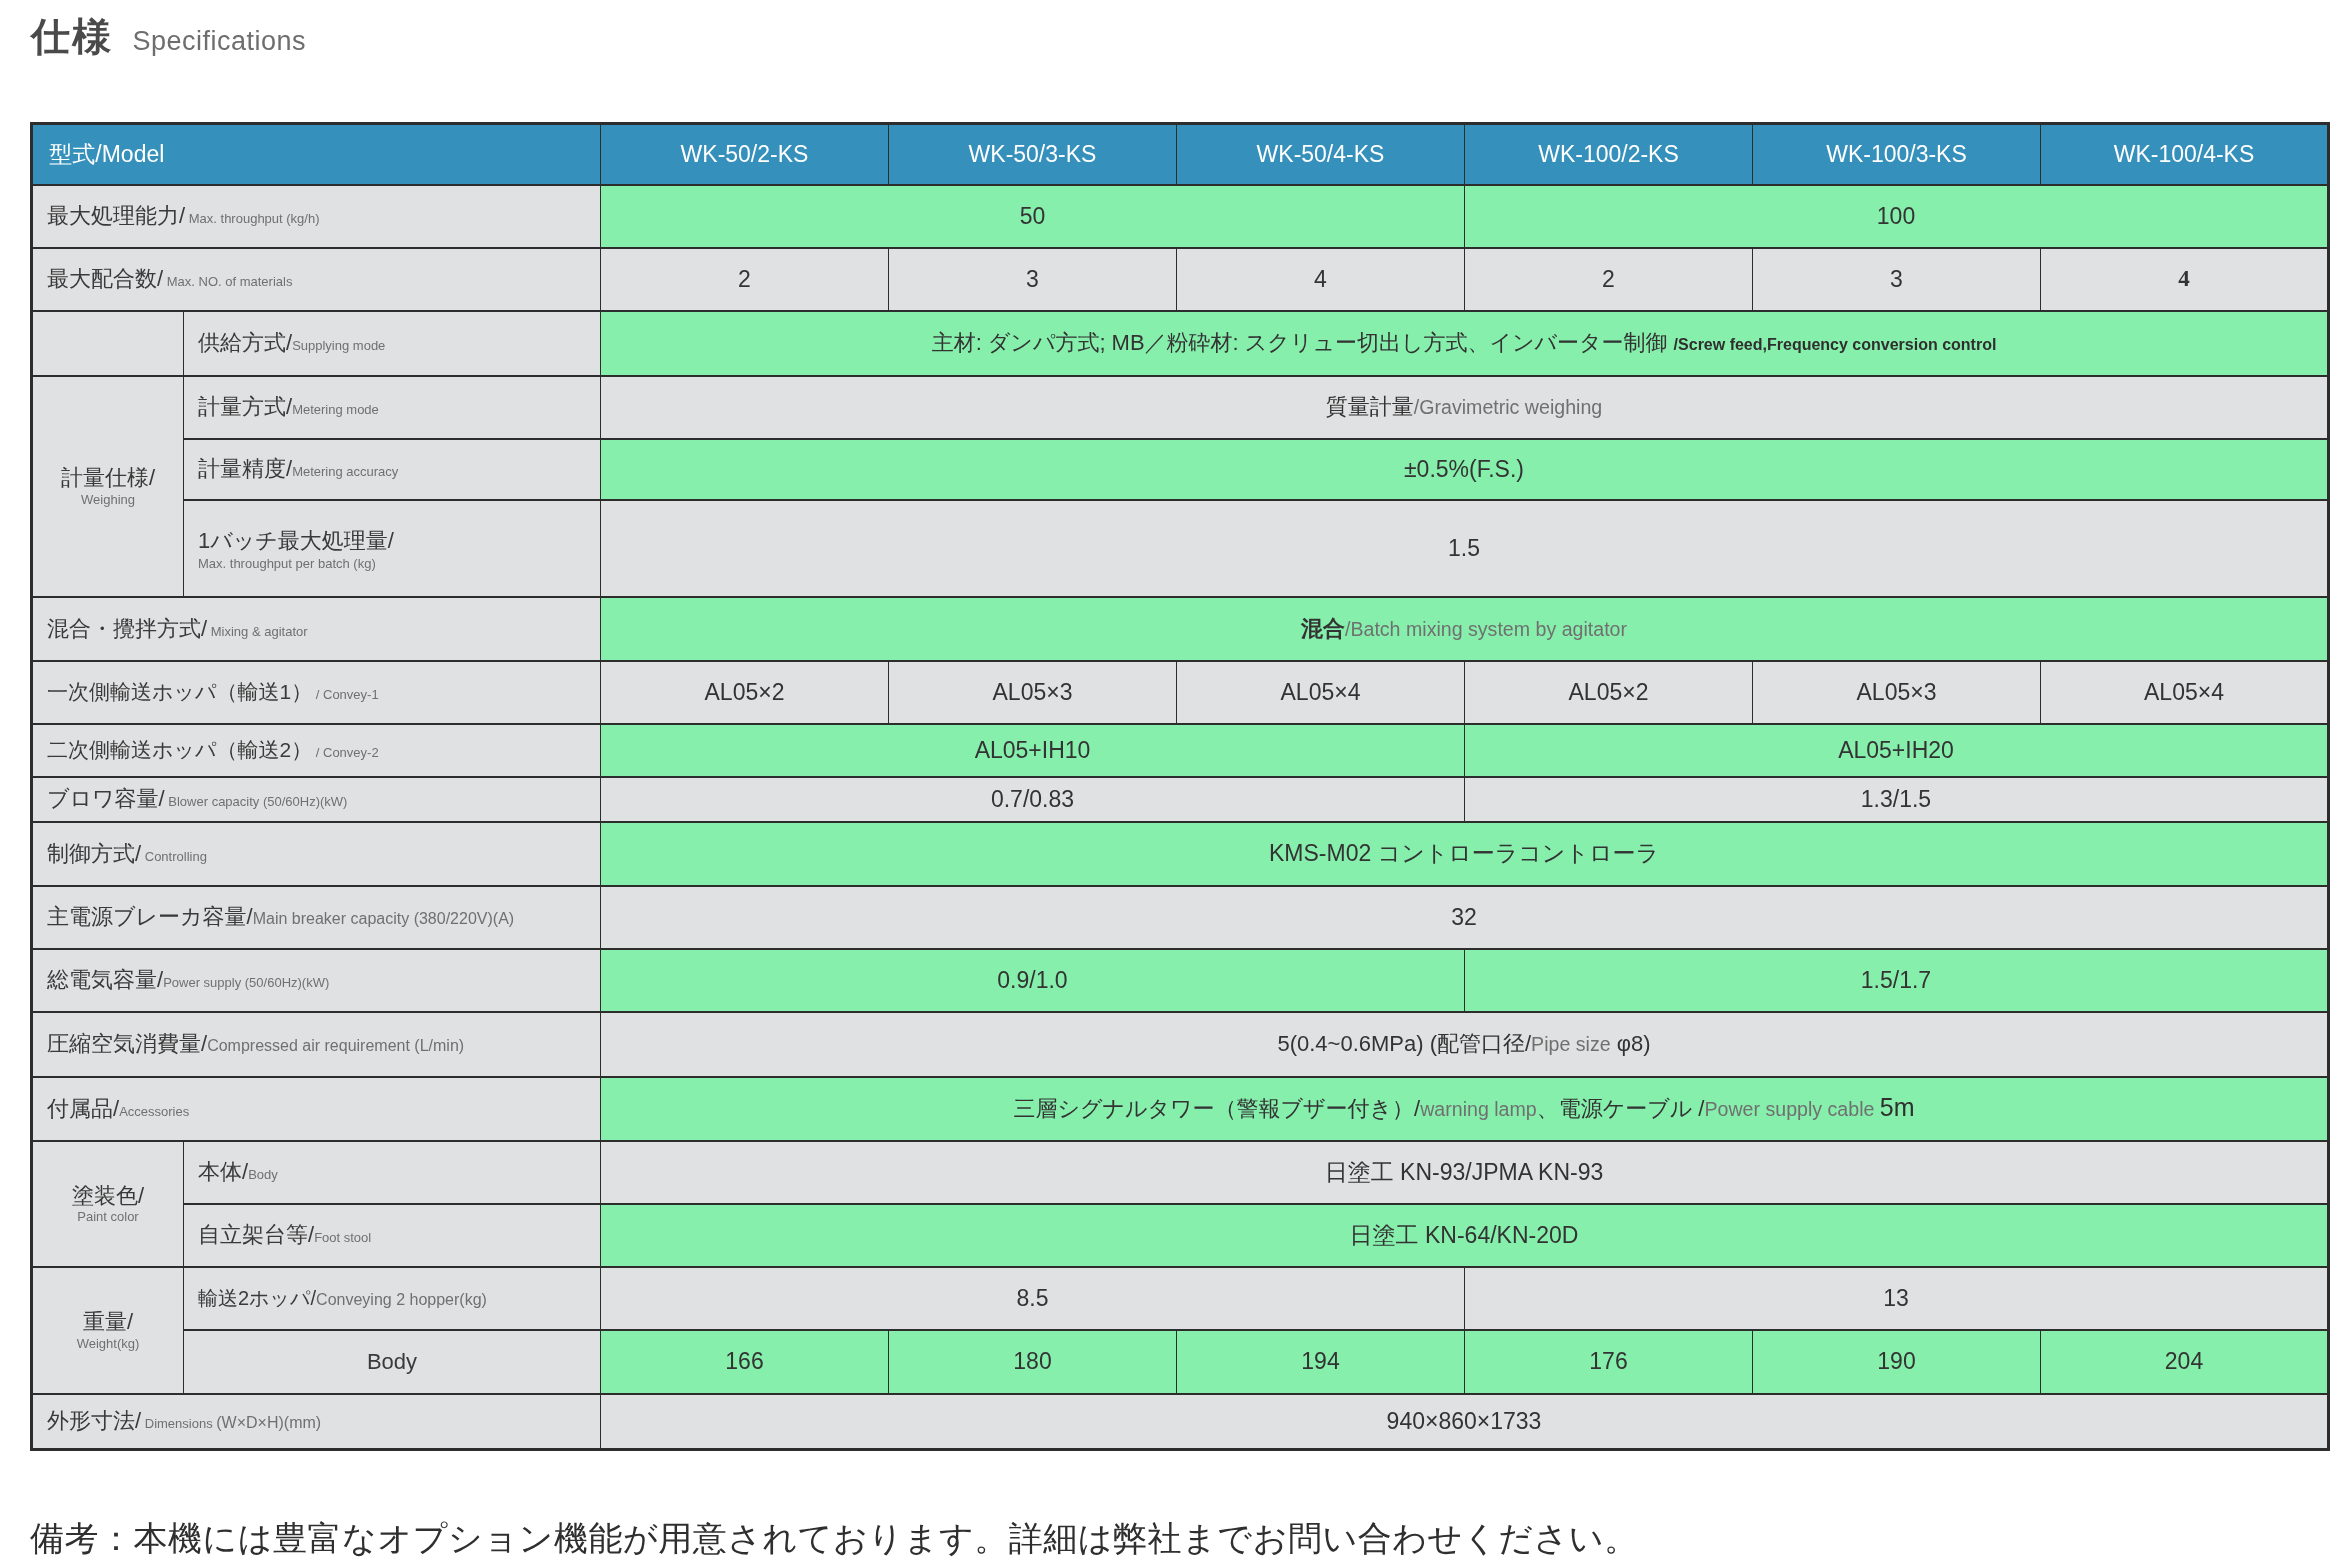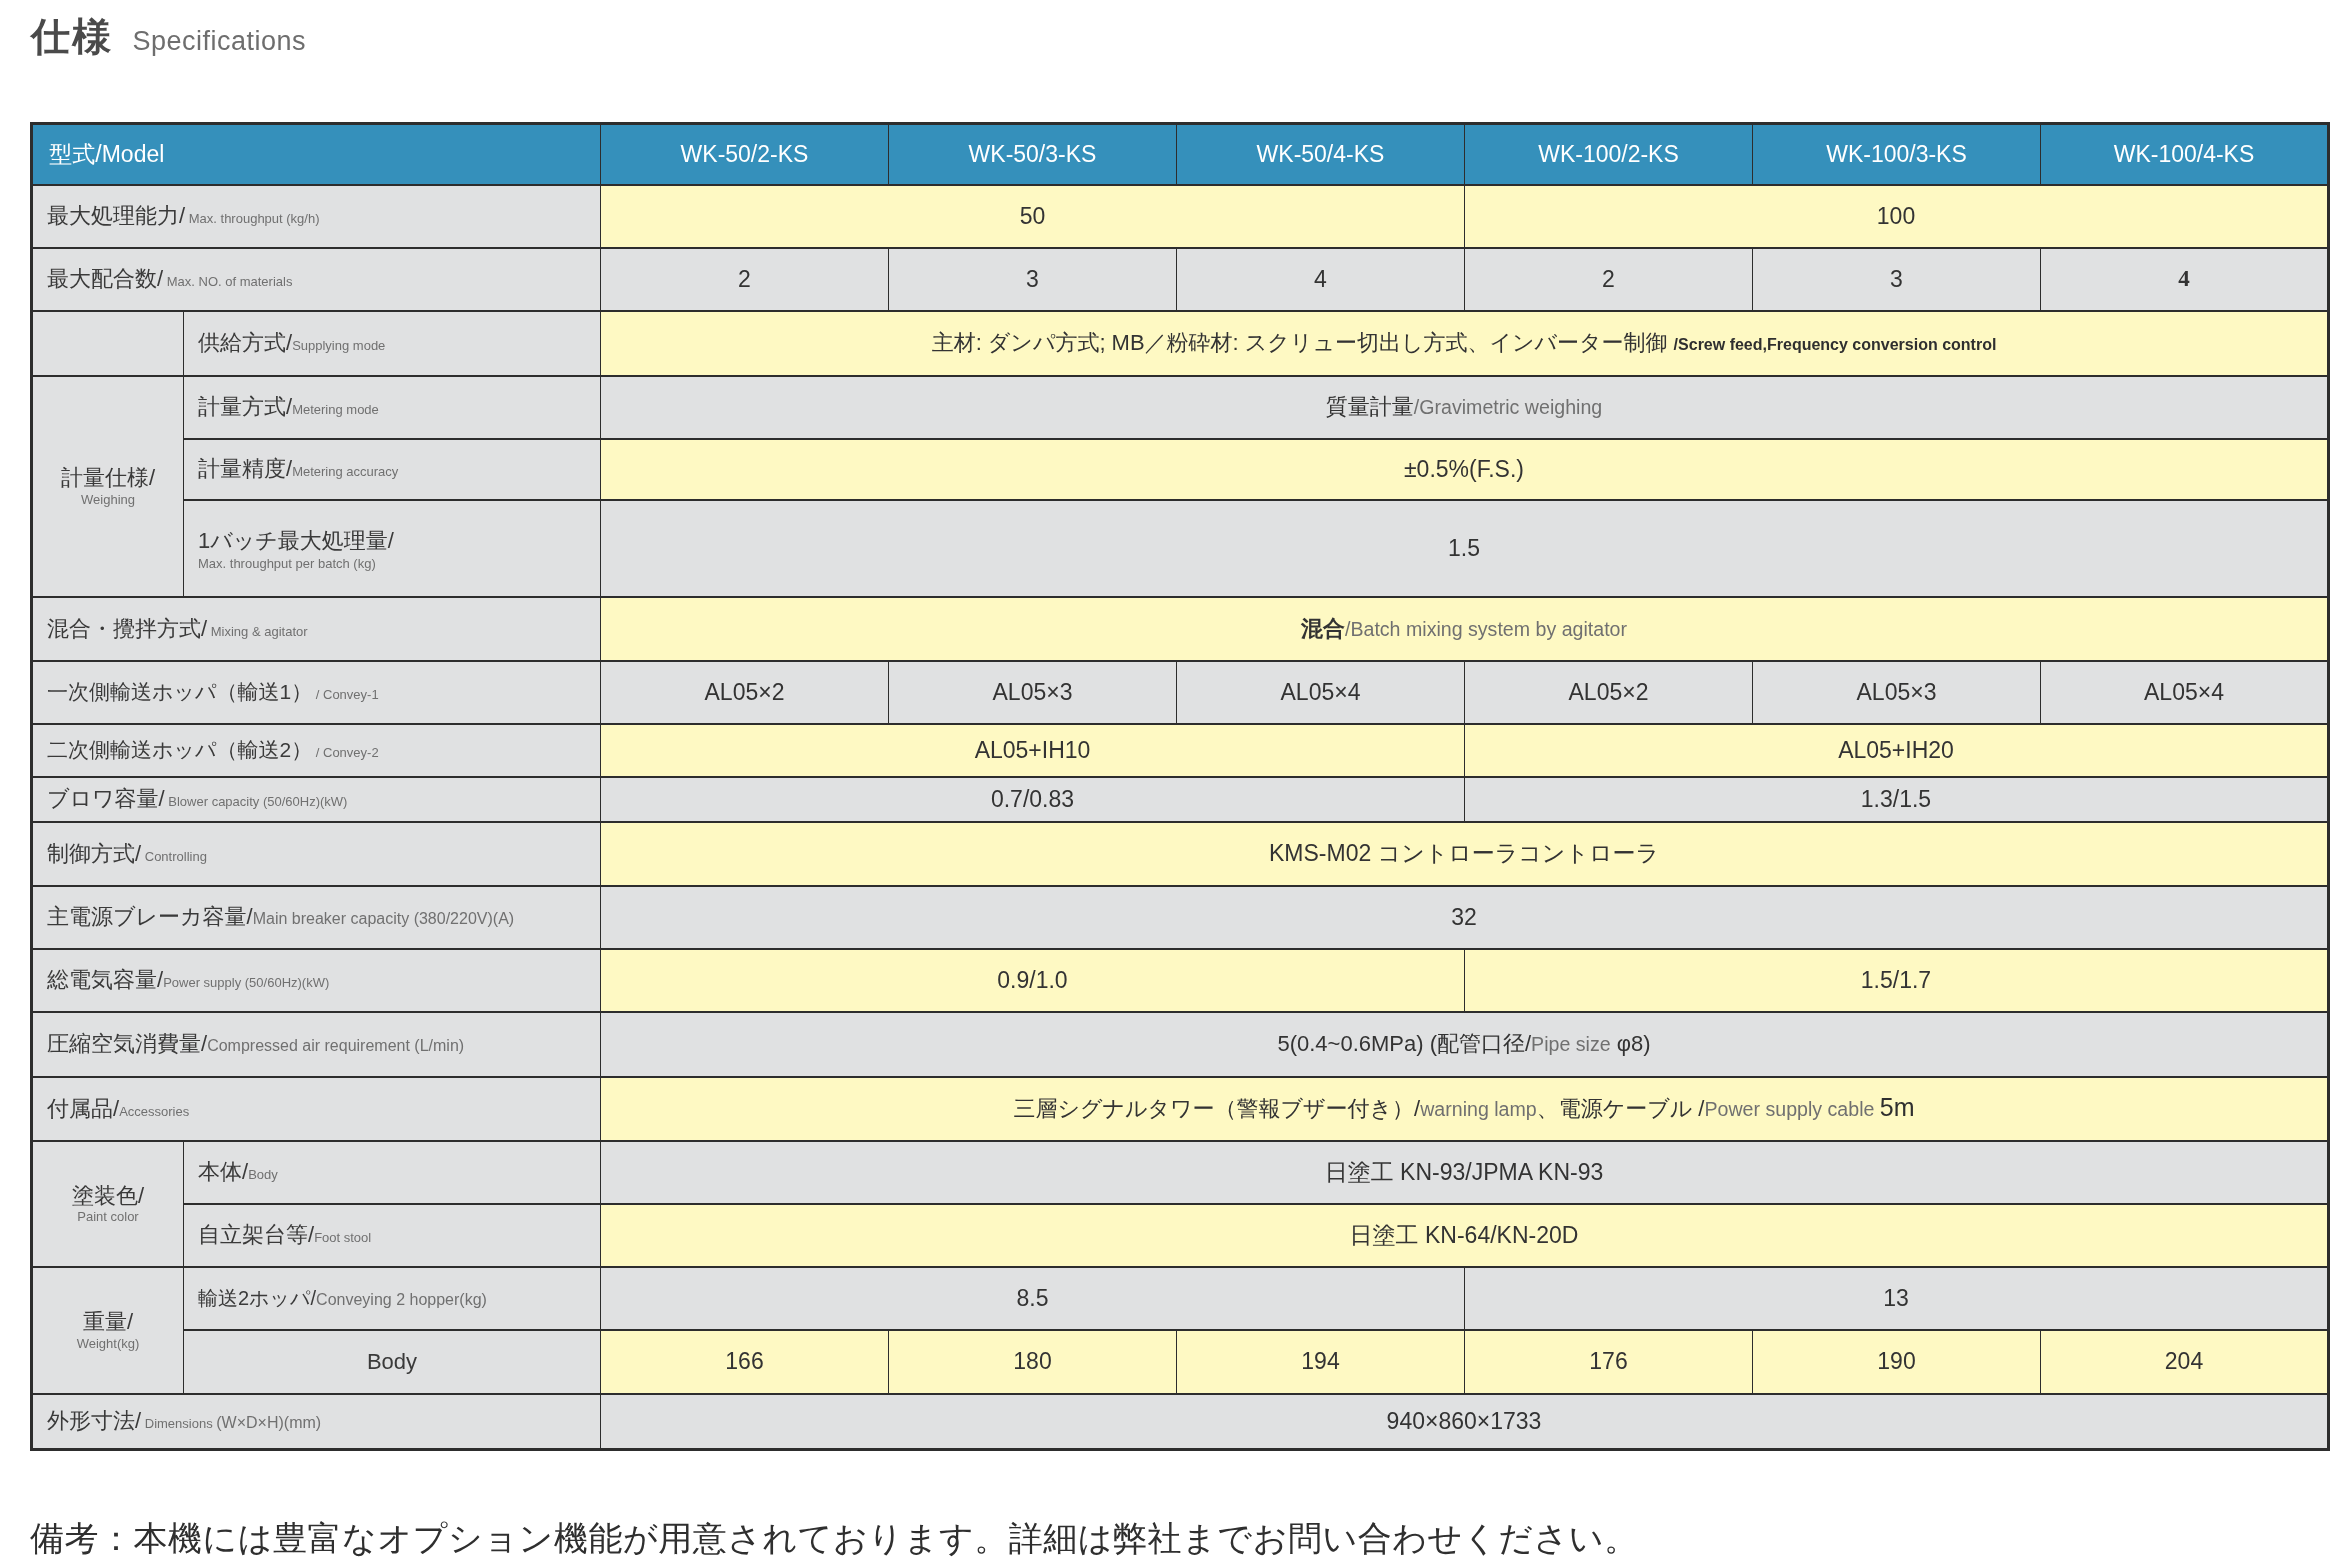--- a/index.html
+++ b/index.html
@@ -5,21 +5,21 @@
   html,body{margin:0;padding:0;background:#ffffff;}
   body{width:2342px;height:1567px;position:relative;font-family:"Liberation Sans",sans-serif;color:#3a3a3a;}
   .title{position:absolute;left:31px;top:9.8px;display:flex;align-items:baseline;gap:19px;}
   .t-jp{font-size:39px;font-weight:bold;color:#4a4a4a;letter-spacing:2.2px;}
   .t-en{font-size:27px;color:#6e6e6e;letter-spacing:0.5px;}
   table.spec{position:absolute;left:30px;top:122px;width:2296px;border-collapse:collapse;table-layout:fixed;border:3.3px solid #2d2d2d;padding-left:34px;}
   .spec td,.spec th{border-top:2.2px solid #2d2d2d;border-bottom:2.2px solid #2d2d2d;border-left:1.6px solid #2d2d2d;border-right:1.6px solid #2d2d2d;vertical-align:middle;padding:0 14px;overflow:hidden;}
   .hdr{background:#3590bb;color:#ffffff;font-size:23px;font-weight:normal;text-align:center;padding:0 5.4px;}
   .hdr.lab{text-align:left;padding-left:16.3px;}
   .gray{background:#e0e1e2;}
-  .white{background:#fef9c3;margin-left:48px;}
+  .white{background:#86efac;margin-left:48px;}
   .lab{text-align:left;}
   .grp{text-align:center;line-height:1.25;}
   .val{text-align:center;font-size:23px;color:#333333;}
   .jp{font-size:22px;color:#3a3a3a;}
   .en{font-size:13px;color:#707070;}
   .en.sm{font-size:16px;}
   .vjp{font-size:22px;color:#333333;}
   .ven{font-size:19.6px;color:#707070;}
   .venb{font-size:16px;color:#2f2f2f;font-weight:bold;}
   .big{font-size:25px;color:#2f2f2f;}

